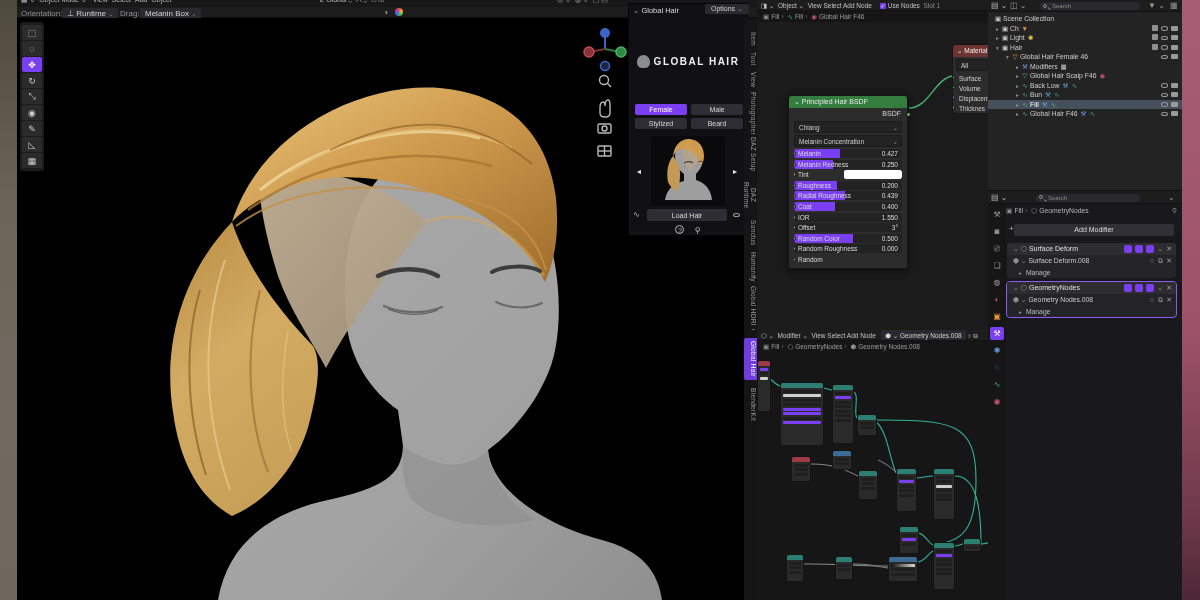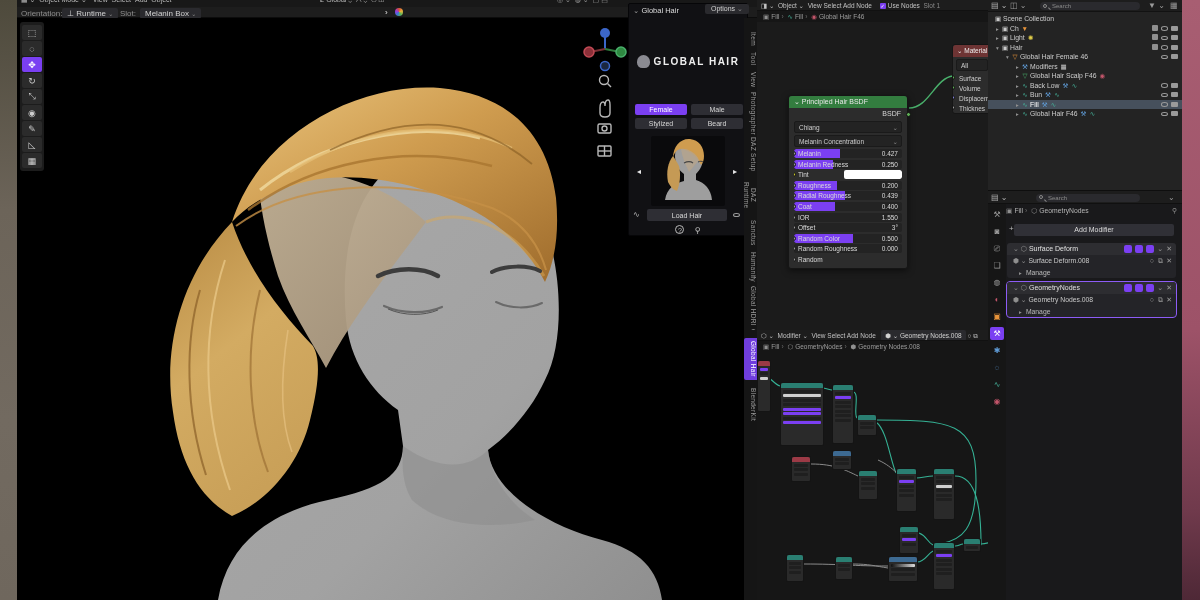--- a/index.html
+++ b/index.html
@@ -171,21 +171,21 @@
 
   <div class="abs" id="topbar">
     <span class="menus">▦ ⌄&nbsp;&nbsp;<span>Object Mode</span> ⌄&nbsp;&nbsp;&nbsp;<span>View</span>&nbsp;&nbsp;<span>Select</span>&nbsp;&nbsp;<span>Add</span>&nbsp;&nbsp;<span>Object</span></span>
     <span class="mid">⟀&nbsp;<span>Global</span> ⌄&nbsp;&nbsp;⌒ ⌄&nbsp;&nbsp;⊙&nbsp;◫</span>
     <span class="right-icons">◎ ⌄ &nbsp;◍ ⌄ &nbsp;▢ ⬒</span>
   </div>
 
   <div class="abs" id="toolsettings">
     <span class="abs lbl" style="left:4px;top:2px;">Orientation:</span>
     <span class="abs dd" style="left:45px;top:1px;">⊥ <span>Runtime</span> <span class="car">⌄</span></span>
-    <span class="abs lbl" style="left:103px;top:2px;">Slot:</span>
+    <span class="abs lbl" style="left:103px;top:2px;">Drag:</span>
     <span class="abs dd" style="left:123px;top:1px;"><span>Melanin Box</span> <span class="car">⌄</span></span>
     <span class="abs" style="left:368px;top:1px;color:#e8e8e8;">›</span>
     <span class="abs ball" style="left:378px;top:1px;"></span>
   </div>
 
   <div class="abs" id="viewport">
 
     <svg class="abs" style="left:123px;top:62px;" width="620" height="520" viewBox="0 0 620 520">
       <defs>
         <linearGradient id="skin" x1="0" y1="0" x2="1" y2="1">

